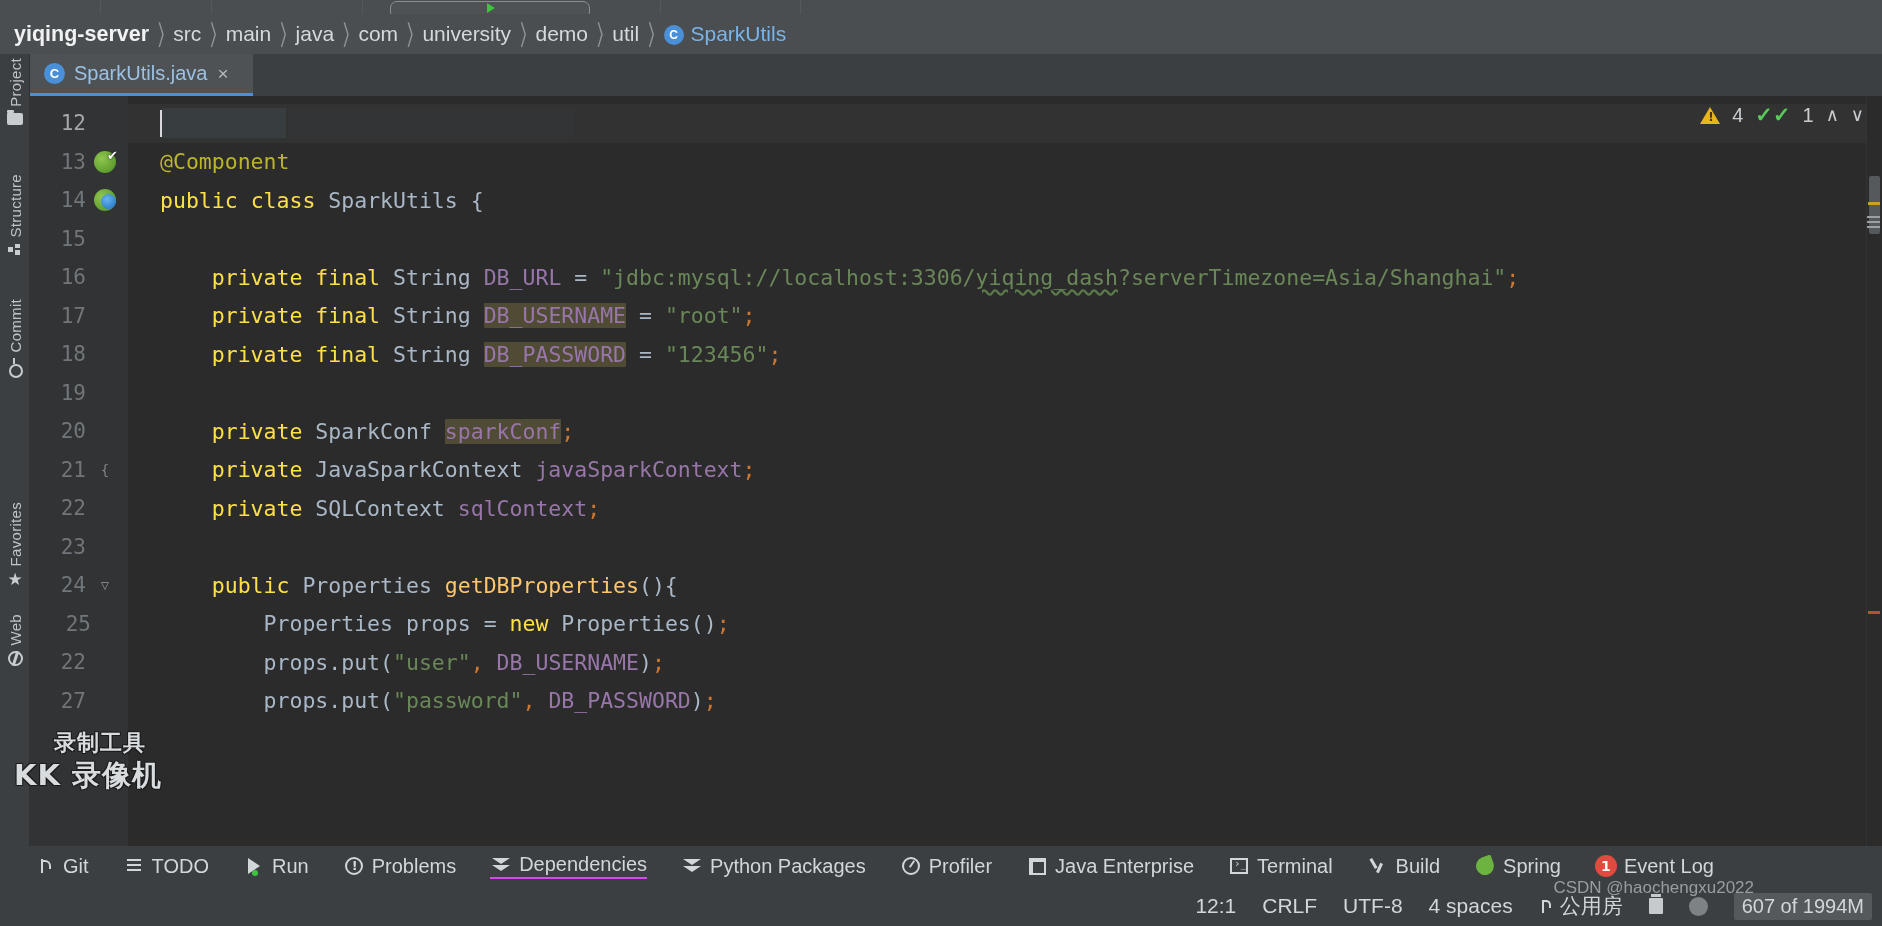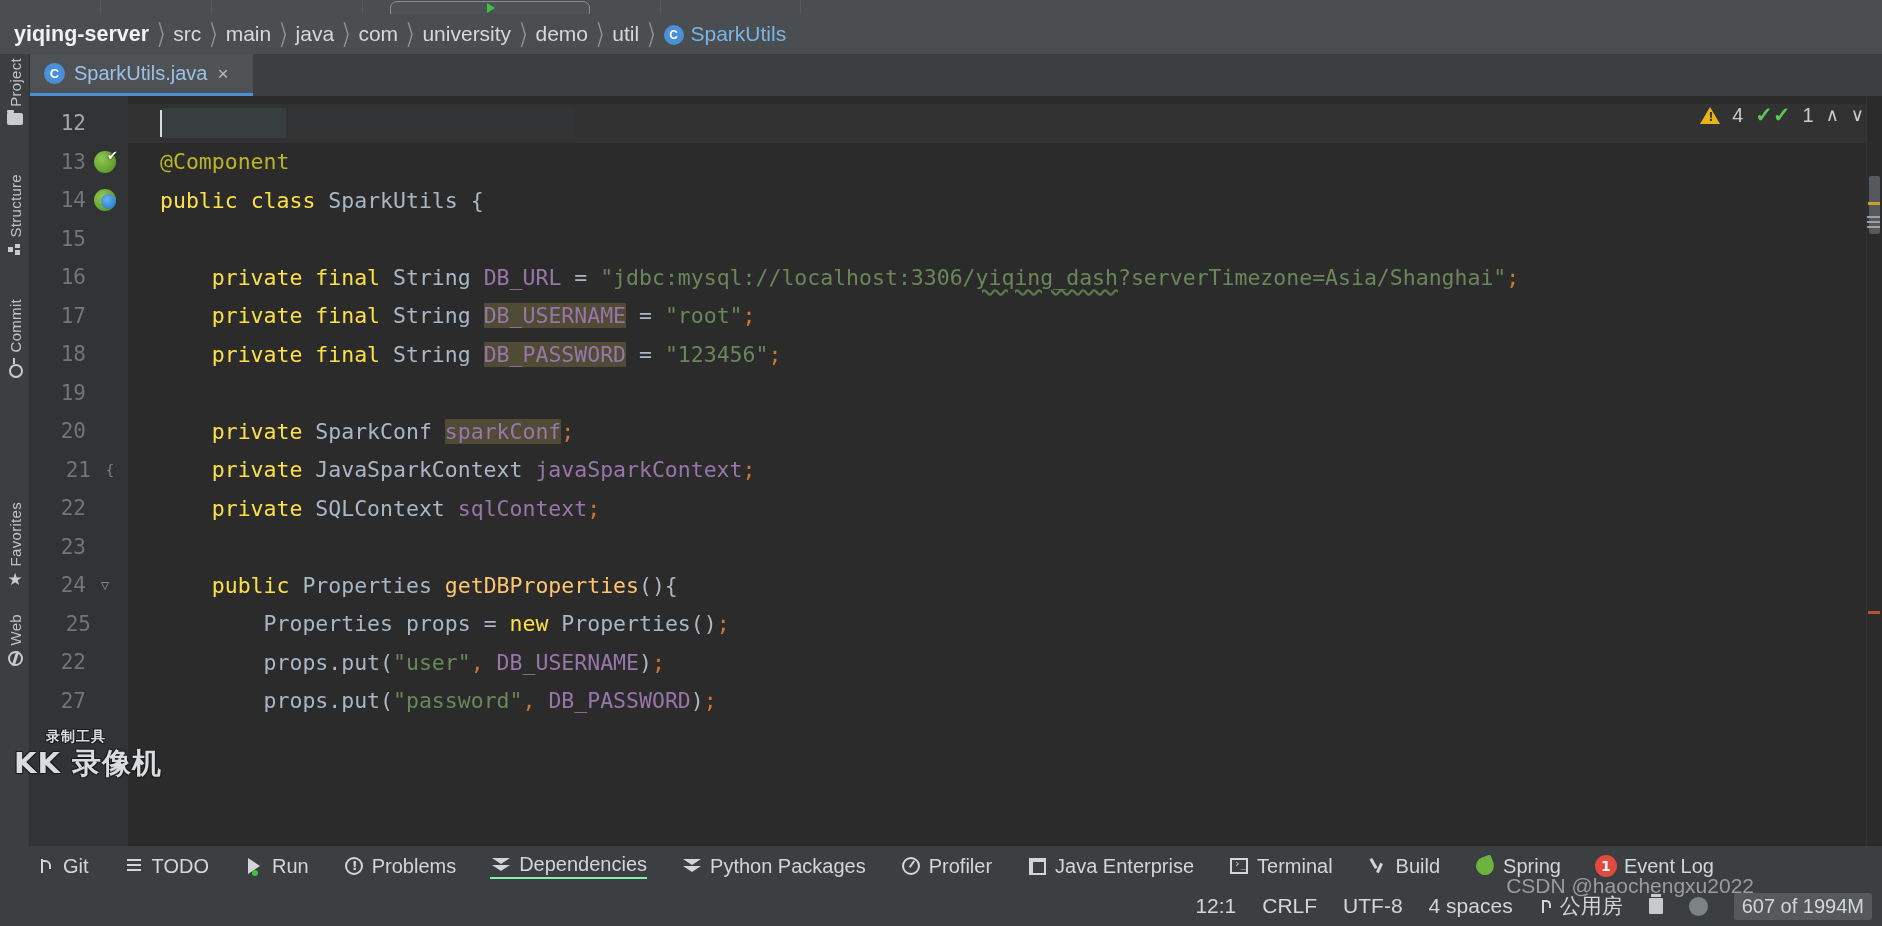--- a/index.html
+++ b/index.html
@@ -190,21 +190,21 @@
   .toolbar {
     position: absolute; bottom: 40px; left: 0; width: 1882px; height: 40px;
     background: #3c3f41;
     display: flex; align-items: center; padding-left: 34px;
     font-size: 20px; color: #d2d6d8;
   }
   .tw {
     display: flex; align-items: center; gap: 7px; margin-right: 34px;
     white-space: nowrap; cursor: pointer;
   }
-  .tw.underlined { border-bottom: 2px solid #86efac; padding-bottom: 1px; }
+  .tw.underlined { border-bottom: 2px solid #d946ef; padding-bottom: 1px; }
   .tw-ico { display: inline-flex; align-items: center; justify-content: center; width: 22px; height: 22px; }
 
   .ic-git { position: relative; width: 16px; height: 18px; }
   .ic-git:before { content:""; position:absolute; left:4px; top:2px; width:2px; height:14px; background:#d2d6d8; }
   .ic-git:after { content:""; position:absolute; left:4px; top:3px; width:8px; height:7px; border:2px solid #d2d6d8;
     border-left:none; border-bottom:none; border-radius:0 6px 0 0; }
   .ic-todo i { display:block; width:14px; height:2px; background:#d2d6d8; margin-bottom:3px; }
   .ic-run { width:0;height:0;border-left:12px solid #d2d6d8;border-top:8px solid transparent;border-bottom:8px solid transparent; position:relative;}
   .ic-run:after{content:"";position:absolute;left:-8px;top:4px;width:6px;height:6px;border-radius:50%;background:#3ec53e;}
   .ic-prob { width:18px;height:18px;border-radius:50%;border:2px solid #d2d6d8;position:relative;}
@@ -246,25 +246,25 @@
   .ic-trash:before{content:"";position:absolute;top:-4px;left:2px;width:10px;height:3px;background:#c6cacc;}
   .ic-inspect { width:19px;height:19px;border-radius:50%;background:#7d8285;position:relative;}
   .mem { background: #55595b; padding: 2px 8px; border-radius: 2px; font-size: 20px; }
 
   
   .wm-kk {
     position: absolute; left: 14px; top: 728px; width: 190px;
     color: #d8dcde; font-family: "DejaVu Sans", sans-serif; pointer-events: none;
     text-shadow: 1px 1px 0 #1c1c1c, -1px -1px 0 #1c1c1c, 1px -1px 0 #1c1c1c, -1px 1px 0 #1c1c1c;
   }
-  .wm-kk .l1 { font-size: 14px; font-weight: bold; margin-left: 32px; letter-spacing: 1px; font-family: Liberation Serif, serif; }
+  .wm-kk .l1 { font-size: 22px; font-weight: bold; margin-left: 40px; letter-spacing: 1px; font-family: Liberation Serif, serif; }
   .wm-kk .l2 { font-size: 29px; font-weight: bold; letter-spacing: 1px; margin-top: -2px; }
   .wm-csdn {
     position: absolute; right: 128px; bottom: 28px;
-    font-size: 21px; color: #b8bcbe; opacity: .75; pointer-events: none;
+    font-size: 17px; color: #b8bcbe; opacity: .75; pointer-events: none;
     font-family: "Liberation Sans", sans-serif;
     margin-left: 47px;
   }
 </style>
 </head>
 <body>
 
 <div id="app">
 
   <div class="top-strip">
@@ -367,21 +367,21 @@
           <span class="gutter-ico"></span>
         </div>
         <div class="gutter-line" style="top: 277.5px;">
           <span class="ln">19</span>
           <span class="gutter-ico"></span>
         </div>
         <div class="gutter-line" style="top: 316px;">
           <span class="ln">20</span>
           <span class="gutter-ico"></span>
         </div>
-        <div class="gutter-line" style="top: 354.5px; justify-content: center;">
+        <div class="gutter-line" style="top: 354.5px;">
           <span class="ln">21</span>
           <span class="gutter-ico">
             <span class="fold-ico">{</span>
           </span>
         </div>
         <div class="gutter-line" style="top: 393px; align-items: center;">
           <span class="ln">22</span>
           <span class="gutter-ico"></span>
         </div>
         <div class="gutter-line" style="top: 431.5px;">

